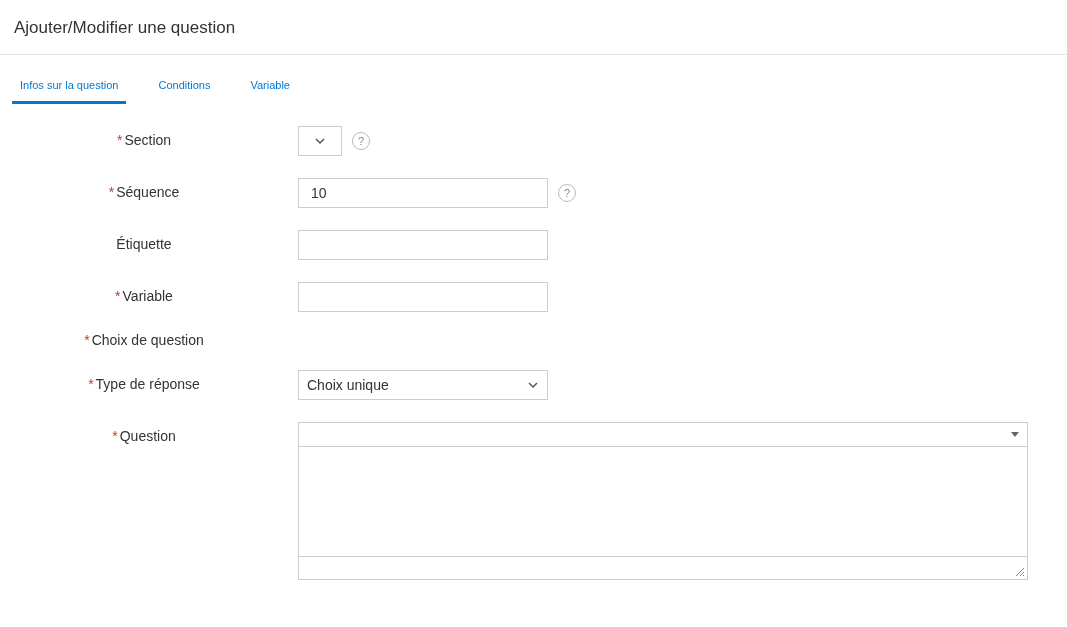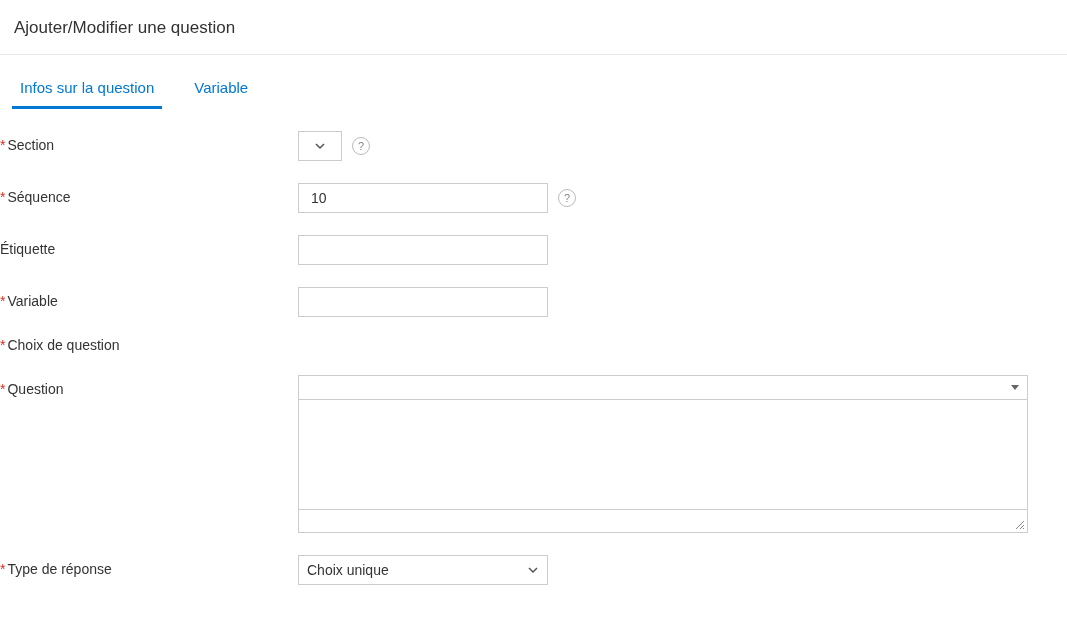--- a/index.html
+++ b/index.html
@@ -25,38 +25,38 @@
   }
   .tabs {
     display: flex;
     gap: 24px;
     padding: 18px 12px 0 12px;
   }
   .tab {
     padding: 6px 8px 10px 8px;
     color: #0078d4;
     cursor: pointer;
-    font-size: 15px;
+    font-size: 11px;
   }
   .tab.active {
     border-bottom: 3px solid #0078d4;
   }
   .form {
     padding-top: 22px;
   }
   .row {
     display: flex;
     align-items: flex-start;
     margin-bottom: 22px;
   }
   .row.tight { margin-bottom: 14px; }
   .label-col {
     width: 298px;
     min-width: 298px;
-    text-align: left;
+    text-align: center;
     padding-right: 10px;
     padding-top: 6px;
     font-size: 14px;
     color: #333;
   }
   .req { color: #d92d20; margin-right: 2px; }
   .field-col {
     flex: 1;
     display: flex;
     align-items: center;
@@ -130,20 +130,21 @@
 </style>
 </head>
 <body>
 
 <div class="page">
   <div class="title">Ajouter/Modifier une question</div>
   <div class="hr"></div>
 
   <div class="tabs">
     <div class="tab active">Infos sur la question</div>
+    <div class="tab">Conditions</div>
     <div class="tab">Variable</div>
   </div>
 
   <div class="form">
 
     <div class="row">
       <div class="label-col">
         <span class="req">*</span><span>Section</span>
       </div>
       <div class="field-col">
@@ -182,20 +183,36 @@
         <span class="req">*</span><span>Variable</span>
       </div>
       <div class="field-col">
         <input class="text-input" value="" style="">
       </div>
     </div>
 
     <div class="row">
       <div class="label-col">
         <span class="req">*</span><span>Choix de question</span>
+      </div>
+    </div>
+
+    <div class="row">
+      <div class="label-col">
+        <span class="req">*</span><span>Type de réponse</span>
+      </div>
+      <div class="field-col">
+        <div class="select wide">
+          <span>Choix unique</span>
+          <span class="chev">
+            <svg width="12" height="12" viewBox="0 0 12 12">
+                <path d="M2 4 L6 8 L10 4" stroke="#555" stroke-width="1.5" fill="none"></path>
+              </svg>
+          </span>
+        </div>
       </div>
     </div>
 
     <div class="row">
       <div class="label-col">
         <span class="req">*</span><span>Question</span>
       </div>
       <div class="field-col">
         <div class="question-area">
           <div class="qa-top">
@@ -208,30 +225,14 @@
                 <line x1="3" y1="11" x2="11" y2="3" stroke="#888" stroke-width="1"></line>
                 <line x1="7" y1="11" x2="11" y2="7" stroke="#888" stroke-width="1"></line>
                 <line x1="10" y1="11" x2="11" y2="10" stroke="#888" stroke-width="1"></line>
               </svg>
             </div>
           </div>
         </div>
       </div>
     </div>
 
-    <div class="row">
-      <div class="label-col">
-        <span class="req">*</span><span>Type de réponse</span>
-      </div>
-      <div class="field-col">
-        <div class="select wide">
-          <span>Choix unique</span>
-          <span class="chev">
-            <svg width="12" height="12" viewBox="0 0 12 12">
-                <path d="M2 4 L6 8 L10 4" stroke="#555" stroke-width="1.5" fill="none"></path>
-              </svg>
-          </span>
-        </div>
-      </div>
-    </div>
-
   </div>
 </div>
 
 </body></html>

